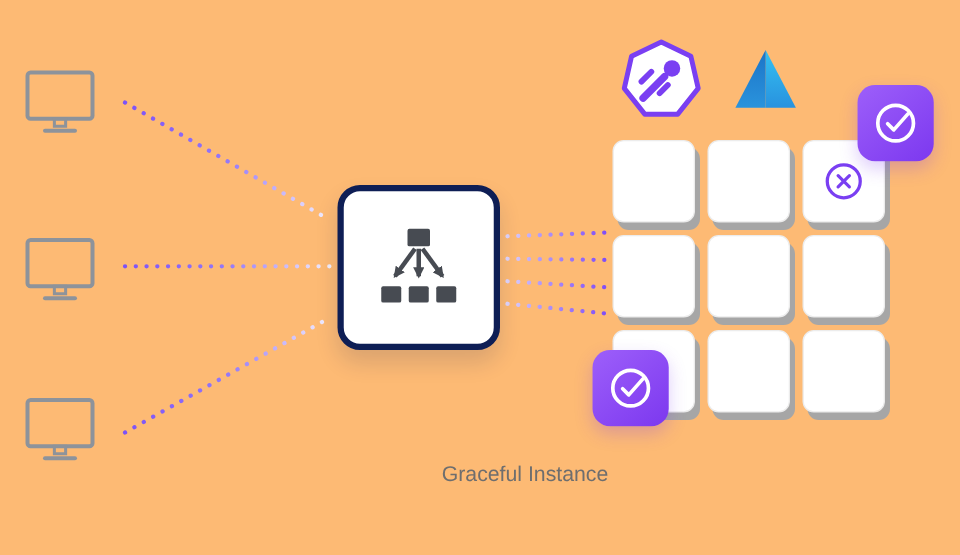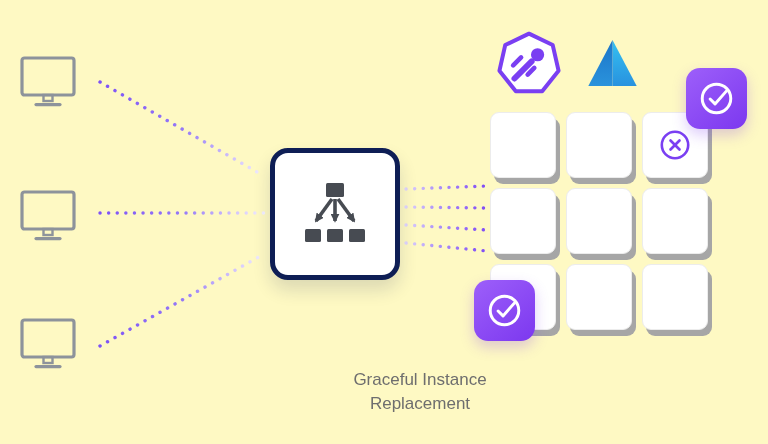--- a/index.html
+++ b/index.html
@@ -1,17 +1,17 @@
 <!DOCTYPE html>
 <html style="--accent-purple: #7a3ff2; --dot-purple: #8258f6; --badge-purple-start: #9d5ffa; --badge-purple-end: #7c38ef; --navy: #0e1e55; --lb-icon-gray: #474b52; --monitor-gray: #8d939b; --cell-shadow-gray: #a6a6a6; --caption-gray: #6e6e6e; --azure-blue-light: #35c1f1; --azure-blue-dark: #1b74c8;"><head>
 <meta charset="utf-8">
 <style>
   html,body{margin:0;padding:0;background:#ffffff;}
   #canvas{
-    position:relative;width:768px;height:444px;background:#fef9c3;overflow:hidden;
+    position:relative;width:768px;height:444px;background:#fdba74;overflow:hidden;
     font-family:"Liberation Sans", sans-serif;
   }
   .abs{position:absolute;}
   
   .monitor{width:56px;height:52px;}
   
   #lines{position:absolute;left:0;top:0;width:768px;height:444px;pointer-events:none;}
   
   .lb-box{
     left:270px;top:148px;width:130px;height:132px;
@@ -171,16 +171,15 @@
         <stop offset="0" stop-color="#35c1f1"></stop>
           <stop offset="1" stop-color="#2892df"></stop>
       </linearGradient>
     </defs>
     <polygon points="50,2 94,86 50,86" fill="url(#azLight)"></polygon>
     <polygon points="50,2 50,86 6,86" fill="url(#azDark)"></polygon>
   </svg>
 
   <div class="abs caption">
     <span>Graceful Instance</span>
-    <span>Replacement</span>
   </div>
 
 </div>
 
 </body></html>

